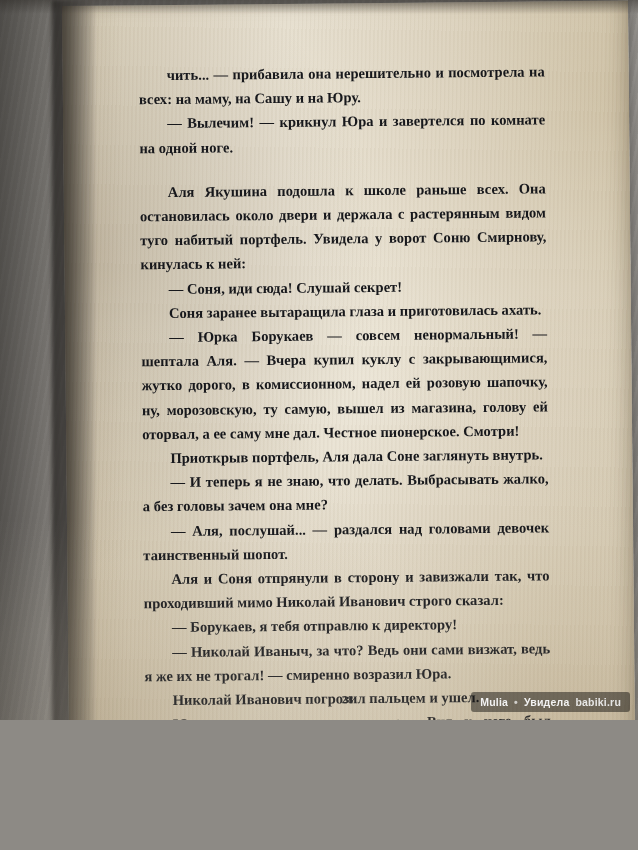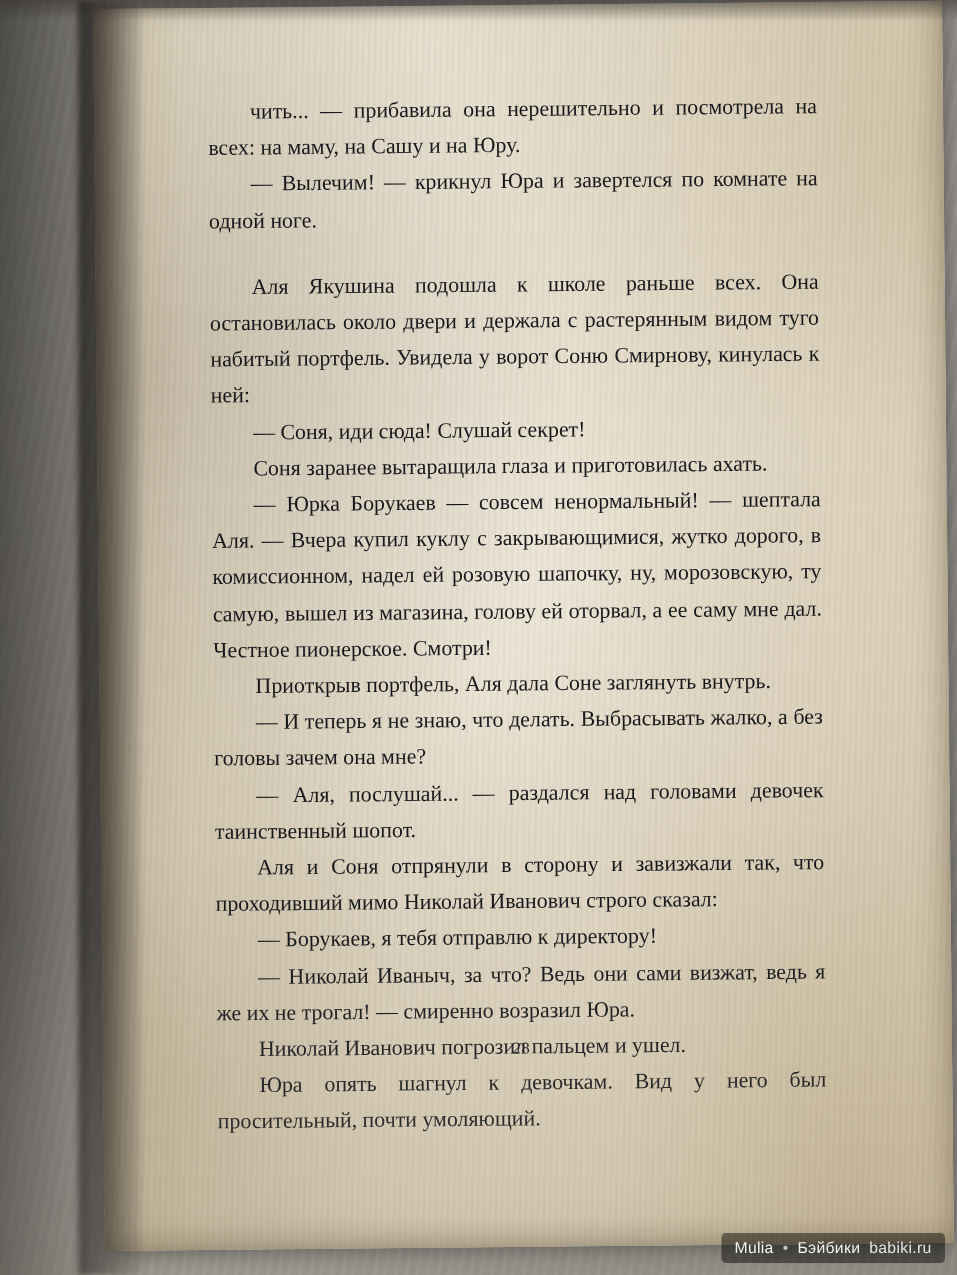--- a/index.html
+++ b/index.html
@@ -9,24 +9,25 @@
   body {
     width: 638px;
     height: 850px;
     overflow: hidden;
     font-family: "Liberation Serif", serif;
     background: #8d8a85;
   }
   .photo {
     position: relative;
     width: 638px;
-    height: 850px;
+    height: 720px;
     overflow: hidden;
     background:
       linear-gradient(125deg, #7e7c78 0%, #8b8884 35%, #97948f 60%, #85827d 100%);
+    font-weight: bold;
   }
   
   .desk-texture {
     position: absolute;
     inset: 0;
     background:
       repeating-linear-gradient(100deg,
         rgba(255,255,255,0.035) 0px,
         rgba(255,255,255,0.035) 2px,
         rgba(0,0,0,0.03) 3px,
@@ -215,17 +216,17 @@
     <div class="folio">28</div>
     <div class="page-edge"></div>
   </div>
 
   <div class="spine-shadow"></div>
   <div class="focus-falloff"></div>
 
   <div class="watermark">
     <span>Mulia</span>
     <span class="sep">•</span>
-    <span>Бэйбики</span>
+    <span>Увидела</span>
     <span class="site">babiki.ru</span>
   </div>
 
 </div>
 
 </body></html>

